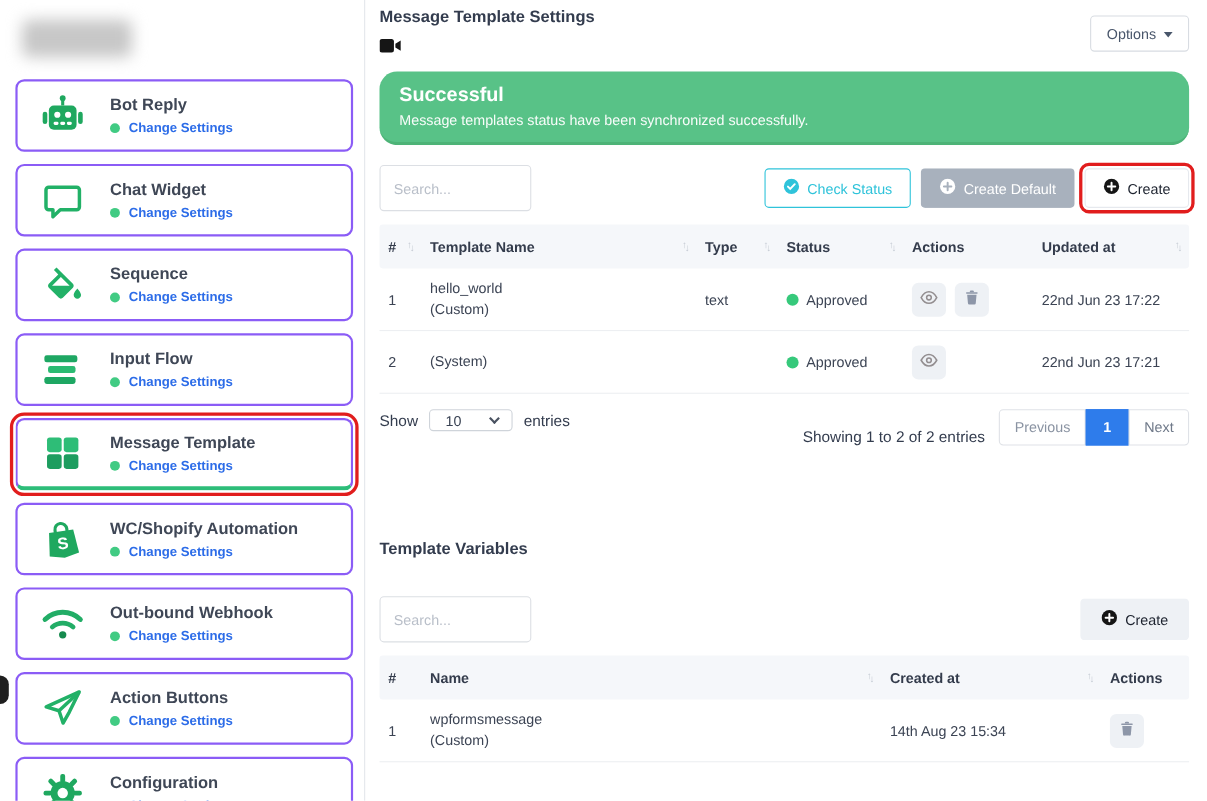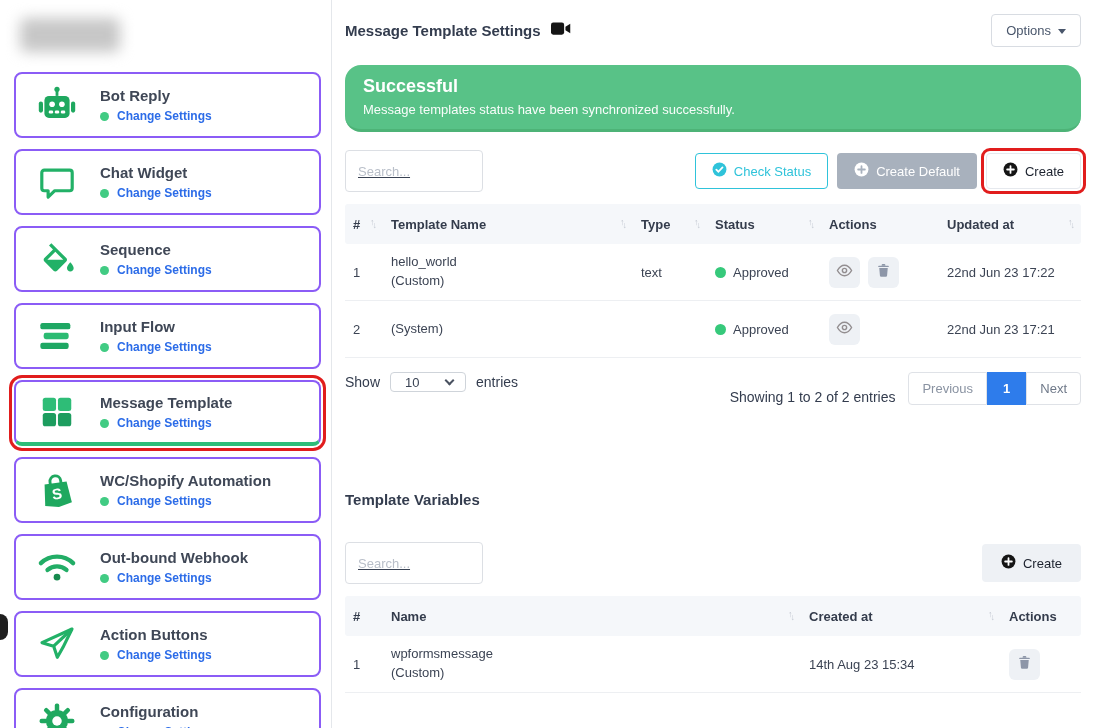--- a/index.html
+++ b/index.html
@@ -23,36 +23,36 @@
   .nav-link { font-size:12px; font-weight:700; color:#2c6ce8; text-decoration:none; }
   .nav-card.active { border-bottom:4px solid #2dbd79; }
   .annotate { outline:3px solid #e11d1d; outline-offset:2px; }
 
   .edge-notch { position:absolute; left:0; top:614px; width:8px; height:26px;
     background:#1f1f1f; border-radius:0 12px 12px 0; z-index:5; }
 
   
   .main { flex:1; padding:14px 16px 0 13px; }
   .main-header { display:flex; align-items:center; justify-content:space-between; height:32px; }
-  .page-title-wrap { display:flex; align-items:center; gap:10px; }
+  .page-title-wrap { display:flex; gap:10px;flex-direction:column; }
   .page-title { font-size:15px; font-weight:700; color:#333c4e; }
   .btn { display:inline-flex; align-items:center; gap:7px; border-radius:4px;
     font-size:13px; cursor:pointer; border:1px solid transparent; background:#fff; }
   .btn-options { border:1px solid #d8dce2; color:#49566b; padding:8px 14px; }
   .caret-down { width:0; height:0; border-left:4px solid transparent;
     border-right:4px solid transparent; border-top:5px solid #49566b; margin-top:2px; }
 
   .alert { margin-top:19px; background:#58c287; border-radius:16px;
     padding:11px 18px 12px 18px; border-bottom:3px solid #4db377; }
   .alert-title { color:#fff; font-size:18px; font-weight:700; margin-bottom:5px; }
   .alert-msg { color:rgba(255,255,255,.96); font-size:13px; }
 
   .controls { margin-top:18px; display:flex; align-items:center; justify-content:space-between; }
   .search-input { width:138px; height:42px; border:1px solid #dcdfe4; border-radius:4px;
-    padding:0 12px; font-size:13px; color:#3a4354; outline:none;text-decoration:underline; }
+    padding:0 12px; font-size:13px; color:#3a4354; outline:none; }
   .search-input::placeholder { color:#b9bfc9; }
   .btn-group { display:flex; align-items:center; gap:9px; }
   .btn-check { border:1px solid #2fc3da; color:#2fc3da; padding:8px 16px; font-weight:400; }
   .btn-gray { background:#a8b1bd; color:#fff; padding:8px 16px; }
   .btn-create { background:#fff; color:#1c222e; border:1px solid #e6e9ee; padding:8px 16px; }
   .btn-create2 { background:#eef1f5; color:#1c222e; padding:9px 18px; }
 
   
   .table { margin-top:12px; width:100%; }
   .tr { display:grid; align-items:center; }

